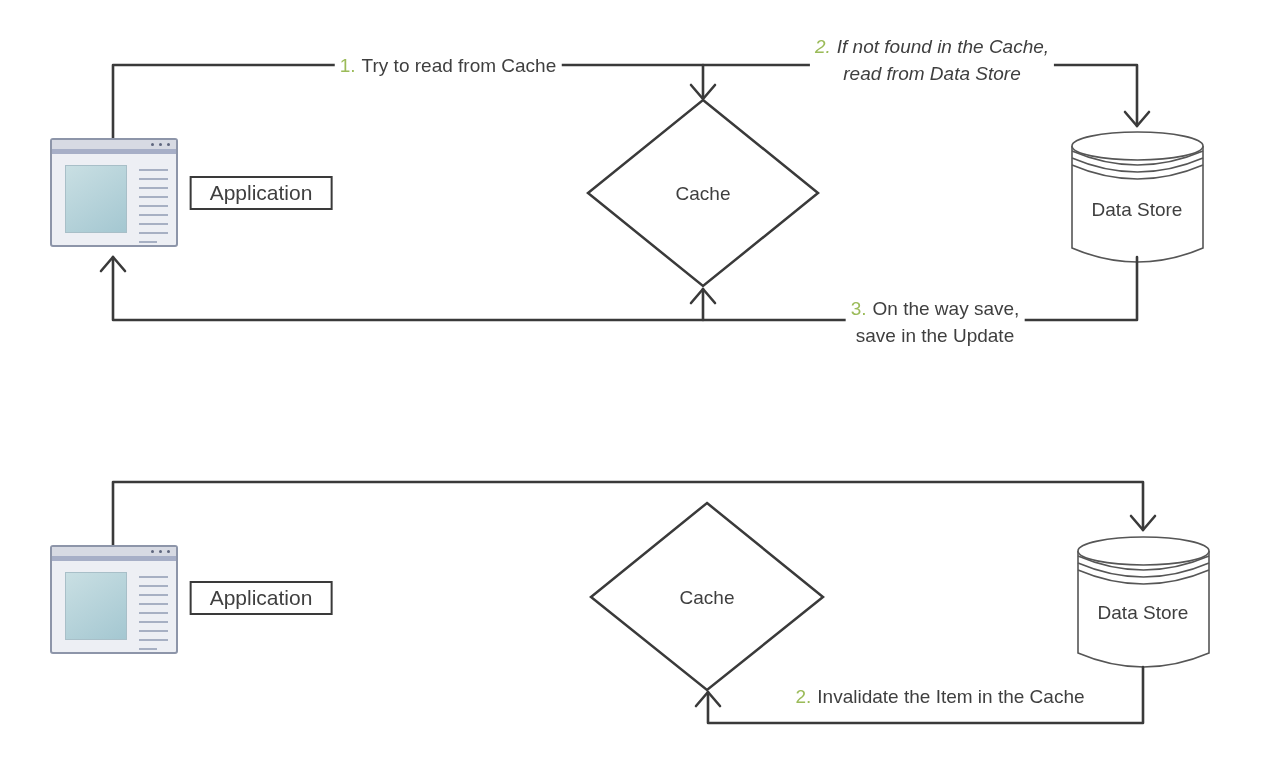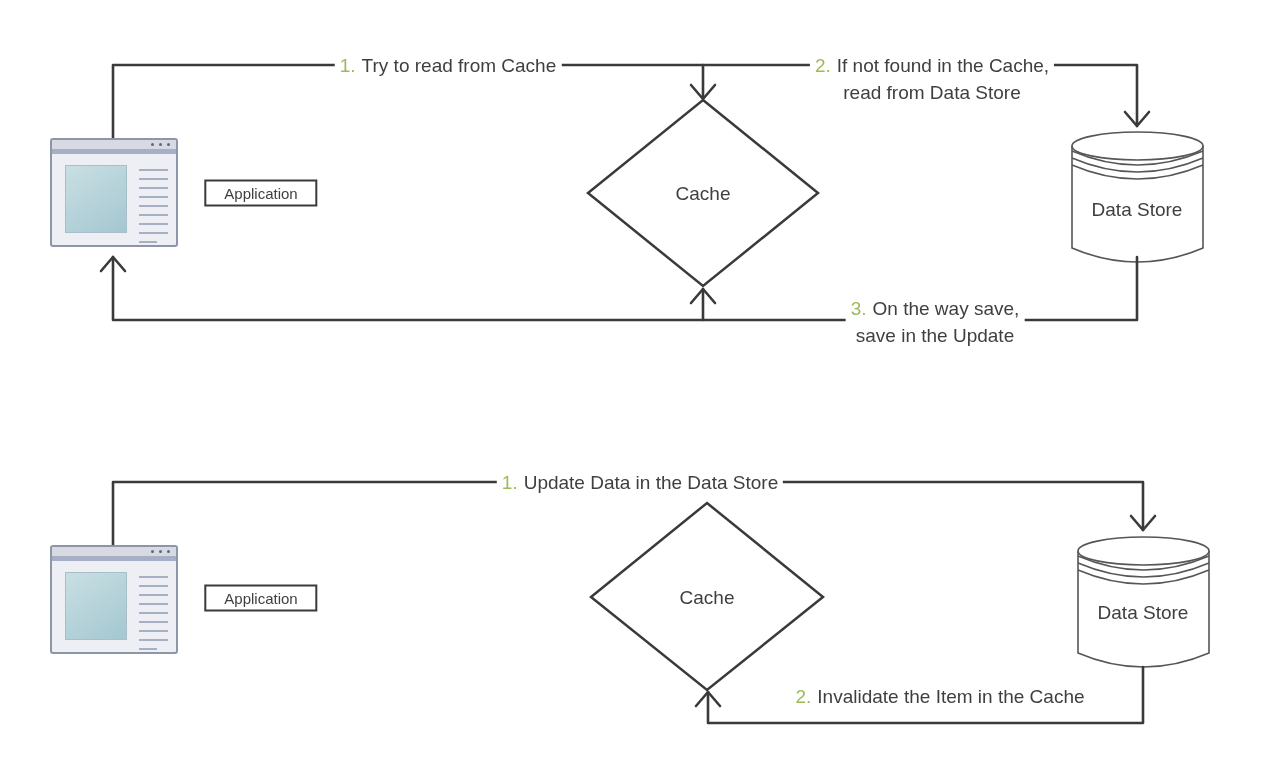--- a/index.html
+++ b/index.html
@@ -14,21 +14,21 @@
     position:absolute;transform:translate(-50%,-50%);
     background:#ffffff;color:#3f3f3f;font-size:19px;line-height:27px;
     white-space:nowrap;text-align:center;padding:0 5px;z-index:3;
   }
   .num{color:#9bbb59;margin-right:6px;}
 
   
   .app-label{
     position:absolute;transform:translate(-50%,-50%);z-index:3;
     background:#ffffff;border:2px solid #3a3a3a;padding:3px 18px;
-    font-size:15px;color:#3f3f3f;white-space:nowrap;
+    font-size:21px;color:#3f3f3f;white-space:nowrap;
   }
   .shape-label{
     position:absolute;transform:translate(-50%,-50%);z-index:3;
     font-size:19px;color:#3f3f3f;white-space:nowrap;
   }
 
   
   .app-icon{
     position:absolute;width:128px;height:109px;z-index:2;
     background:#edeff4;border:2px solid #8d95a9;border-radius:3px;
@@ -118,21 +118,21 @@
   </div>
 
   <div class="app-label" style="left:261px;top:193px;">Application</div>
   <div class="shape-label" style="left:703px;top:194px;">Cache</div>
   <div class="shape-label" style="left:1137px;top:210px;">Data Store</div>
 
   <div class="anno" style="left:407px;top:65px;margin-left:41px;">
     <span class="num">1.</span><span>Try to read from Cache</span>
   </div>
 
-  <div class="anno" style="left:932px;top:79px;">
+  <div class="anno" style="left:932px;top:60px;font-style:italic;">
     <div><span class="num">2.</span><span>If not found in the Cache,</span></div>
     <div>read from Data Store</div>
   </div>
 
   <div class="anno" style="left:935px;top:322px;">
     <div><span class="num">3.</span><span>On the way save,</span></div>
     <div>save in the Update</div>
   </div>
 
   <div class="app-icon" style="left:50px;top:545px;">
@@ -154,21 +154,18 @@
         <i></i>
         <i></i>
         <i></i>
     </div>
   </div>
 
   <div class="app-label" style="left:261px;top:598px;">Application</div>
   <div class="shape-label" style="left:707px;top:598px;">Cache</div>
   <div class="shape-label" style="left:1143px;top:613px;">Data Store</div>
 
-  <div class="anno" style="left:640px;top:482px;">
-    <span class="num">1.</span><span>Update Data in the Data Store</span>
-  </div>
 
   <div class="anno" style="left:940px;top:696px;">
     <span class="num">2.</span><span>Invalidate the Item in the Cache</span>
   </div>
 
 </div>
 
 </body></html>

